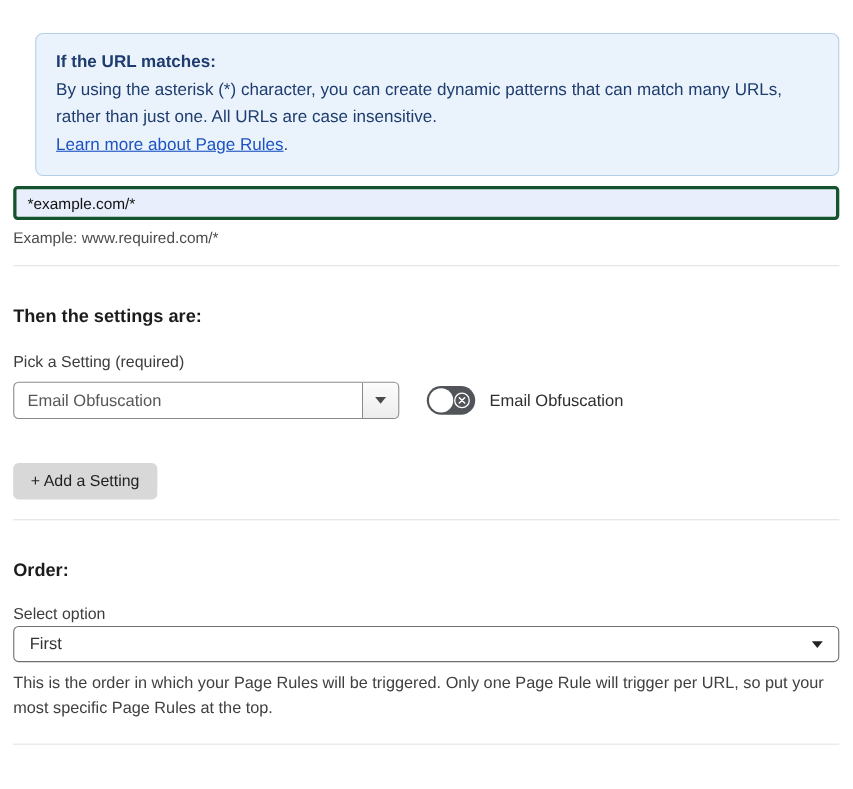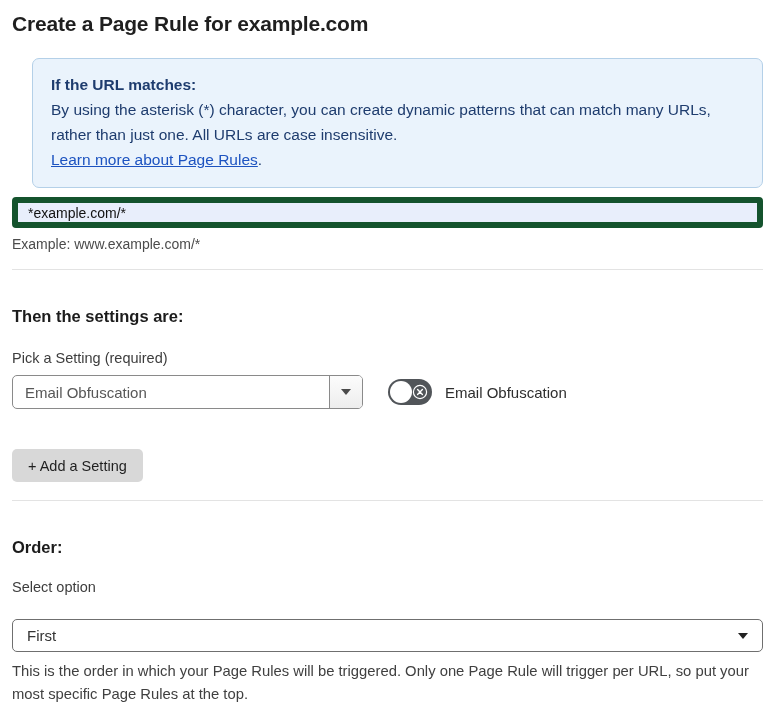--- a/index.html
+++ b/index.html
@@ -20,21 +20,21 @@
     margin-left:20px;
   }
   .info-heading { font-weight:700; }
   .info-link { color:var(--link-blue,#1d53c0); text-decoration:underline; cursor:pointer; }
   .info-link-suffix { color:var(--info-text,#1e3c6e); }
 
   .field-label { margin-top:20px; font-size:14.5px; color:#3d3d3d; }
   .url-input {
     margin-top:9px; width:100%; height:31px;
     background:var(--input-bg,#e8eefb);
-    border:6px solid #14532d; border-radius:4px;
+    border:3px solid #14532d; border-radius:4px;
     padding:0 10px; font-size:14px; color:#111;
     font-family:"Liberation Sans", sans-serif;
   }
   .helper-text { margin-top:8px; font-size:14px; color:#4c4c4c; }
 
   .divider { border:none; border-top:1px solid #e3e3e3; margin-top:17px; }
 
   .section-heading { margin-top:37px; font-size:16.5px; font-weight:700; color:#1c1c1c; }
 
   .controls-row { margin-top:9px; display:flex; align-items:center; }
@@ -62,45 +62,44 @@
 
   .btn {
     display:inline-flex; align-items:center; justify-content:center;
     height:33px; padding:0 16px; border:none; border-radius:5px;
     font-size:14.5px; font-family:"Liberation Sans", sans-serif; cursor:pointer;
   }
   .btn-gray { background:var(--gray-button,#d8d8d8); color:#1f1f1f; }
   .add-setting-btn { margin-top:40px; }
 
   .order-select {
-    margin-top:24px; width:100%; height:33px; background:#ffffff;
+    margin-top:2px; width:100%; height:33px; background:#ffffff;
     border:1px solid #6f6f6f; border-radius:5px;
     display:flex; align-items:center; justify-content:space-between;
     padding:0 14px; cursor:pointer;
   }
   .order-select-value { font-size:15px; color:#333333; }
   .chev { width:0; height:0; border-left:5px solid transparent; border-right:5px solid transparent; border-top:6px solid #222; }
 
   .order-helper { margin-top:8px; font-size:14.8px; line-height:23px; color:#404040; }
 </style>
 </head>
 <body>
 
 <div class="container">
 
-  <h1 class="page-title">Create a Page Rule for example.com</h1>
 
   <div class="info-box">
     <div class="info-heading">If the URL matches:</div>
     <div class="info-body">By using the asterisk (*) character, you can create dynamic patterns that can match many URLs, rather than just one. All URLs are case insensitive.</div>
     <div><a class="info-link">Learn more about Page Rules</a><span class="info-link-suffix">.</span></div>
   </div>
 
   <input class="url-input" type="text" value="*example.com/*" style="">
-  <div class="helper-text">Example: www.example.com/*</div>
+  <div class="helper-text">Example: www.required.com/*</div>
 
   <hr class="divider">
 
   <h2 class="section-heading">Then the settings are:</h2>
 
   <div class="field-label" style="margin-top:24px;">Pick a Setting (required)</div>
 
   <div class="controls-row">
     <div class="setting-dropdown">
       <div class="setting-dropdown-value">Email Obfuscation</div>

